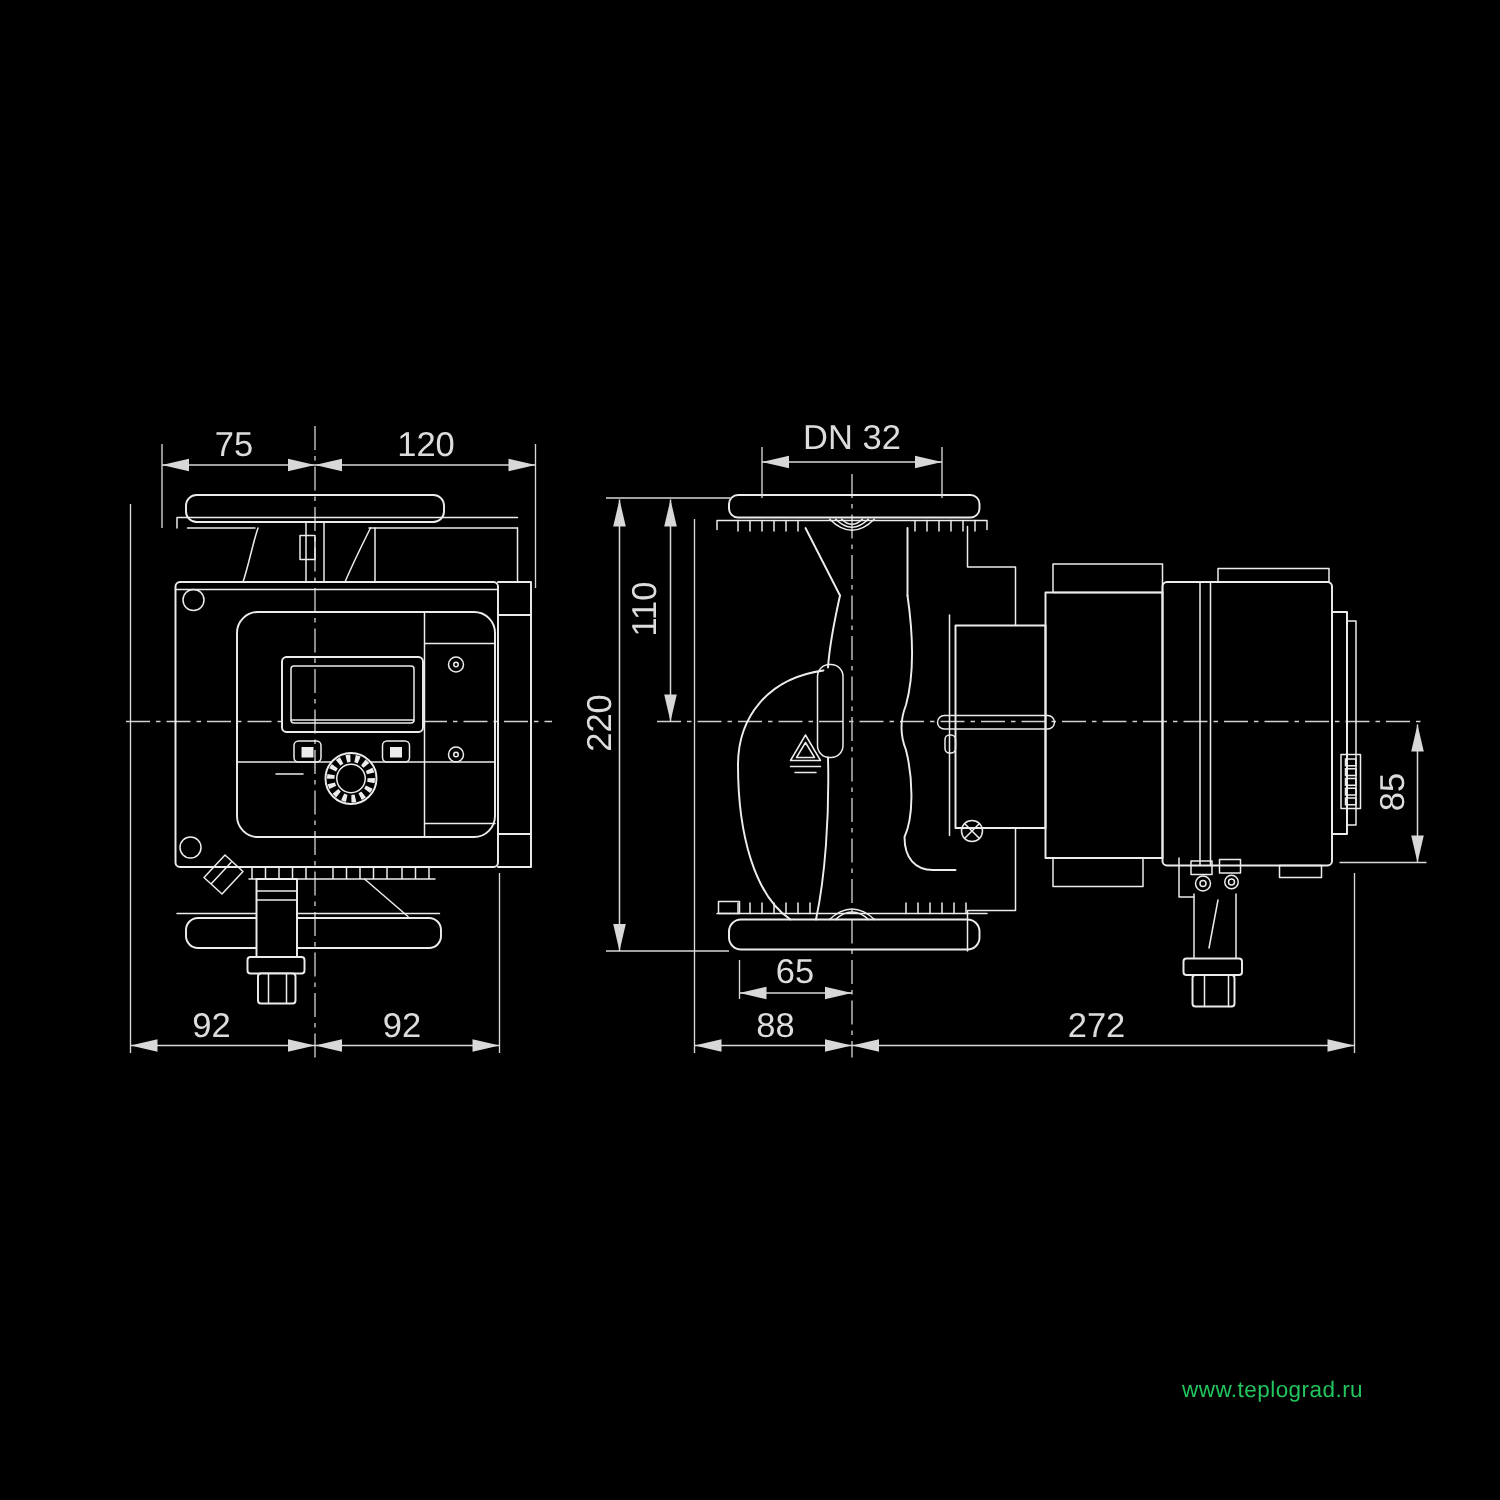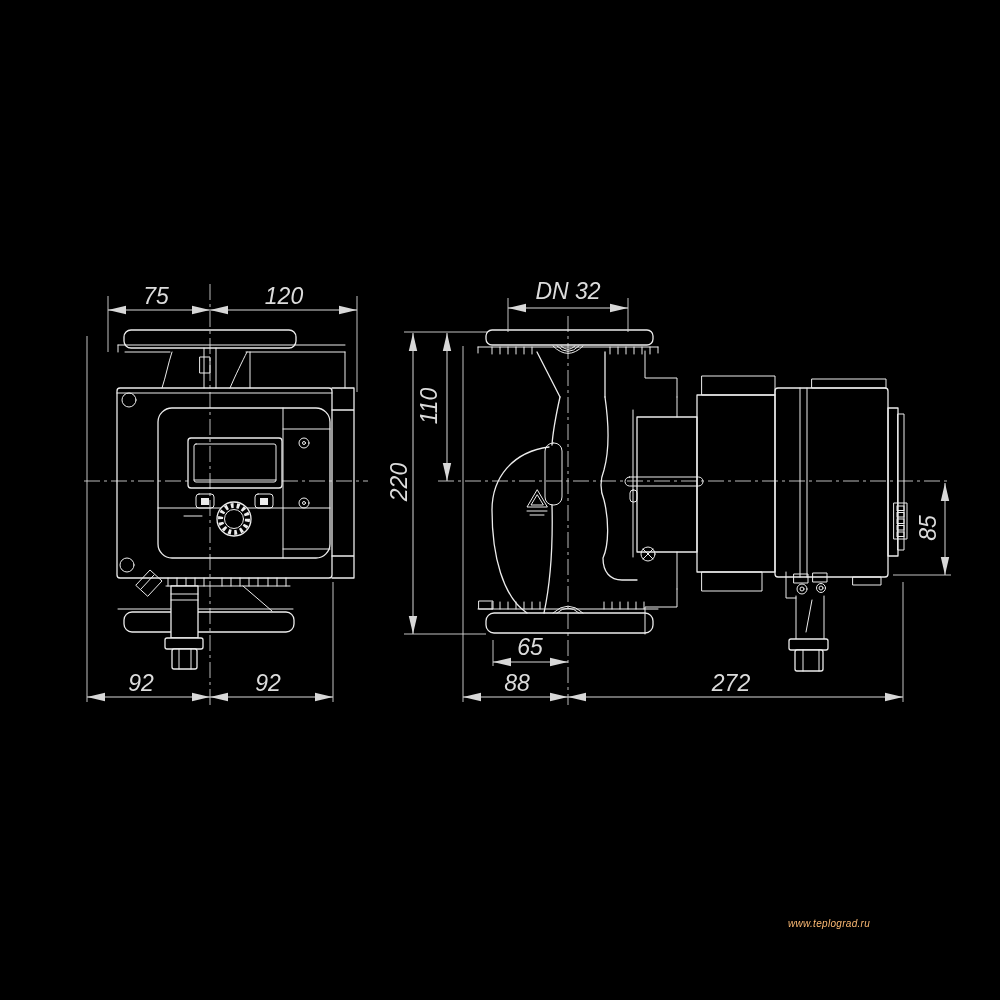--- a/index.html
+++ b/index.html
@@ -1,26 +1,26 @@
 <!DOCTYPE html>
 <html><head>
 <meta charset="utf-8">
 <style>
   html,body{margin:0;padding:0;background:#000;width:1000px;height:1000px;overflow:hidden;}
-  .stage{position:relative;width:1000px;height:802px;background:#000;font-style:italic;}
+  .stage{position:relative;width:1000px;height:802px;background:#000;}
   svg{position:absolute;left:0;top:0;}
   .geo{stroke:#ececec;stroke-width:1.3;fill:none;stroke-linecap:round;stroke-linejoin:round;}
   .thin{stroke-width:1;}
   .cl{stroke:#cfcfcf;stroke-width:0.9;fill:none;stroke-dasharray:16 4 3 4;}
   .dim{stroke:#d8d8d8;stroke-width:1;fill:none;}
   .ext{stroke:#d8d8d8;stroke-width:0.9;fill:none;}
   .fillb{fill:#000;}
   .lbl{font-family:"Liberation Sans","DejaVu Sans",sans-serif;font-size:23px;fill:#dcdcdc;text-anchor:middle;}
   .watermark{position:absolute;left:788px;top:918px;width:160px;
-    font-family:"Liberation Sans","DejaVu Sans",sans-serif;font-size:10px;color:#fdba74;letter-spacing:0.3px;}
+    font-family:"Liberation Sans","DejaVu Sans",sans-serif;font-size:15px;color:#22c55e;letter-spacing:0.3px;}
 </style>
 </head>
 <body>
 
 <div class="stage">
 <svg width="1000" height="1000" viewBox="0 0 1000 1000">
   <defs>
     <marker id="arr" markerUnits="userSpaceOnUse" markerWidth="20" markerHeight="12" viewBox="0 0 20 12" refX="19" refY="6" orient="auto-start-reverse">
       <path d="M19,6 L1,1.8 L1,10.2 Z" fill="#d8d8d8"></path>
     </marker>

